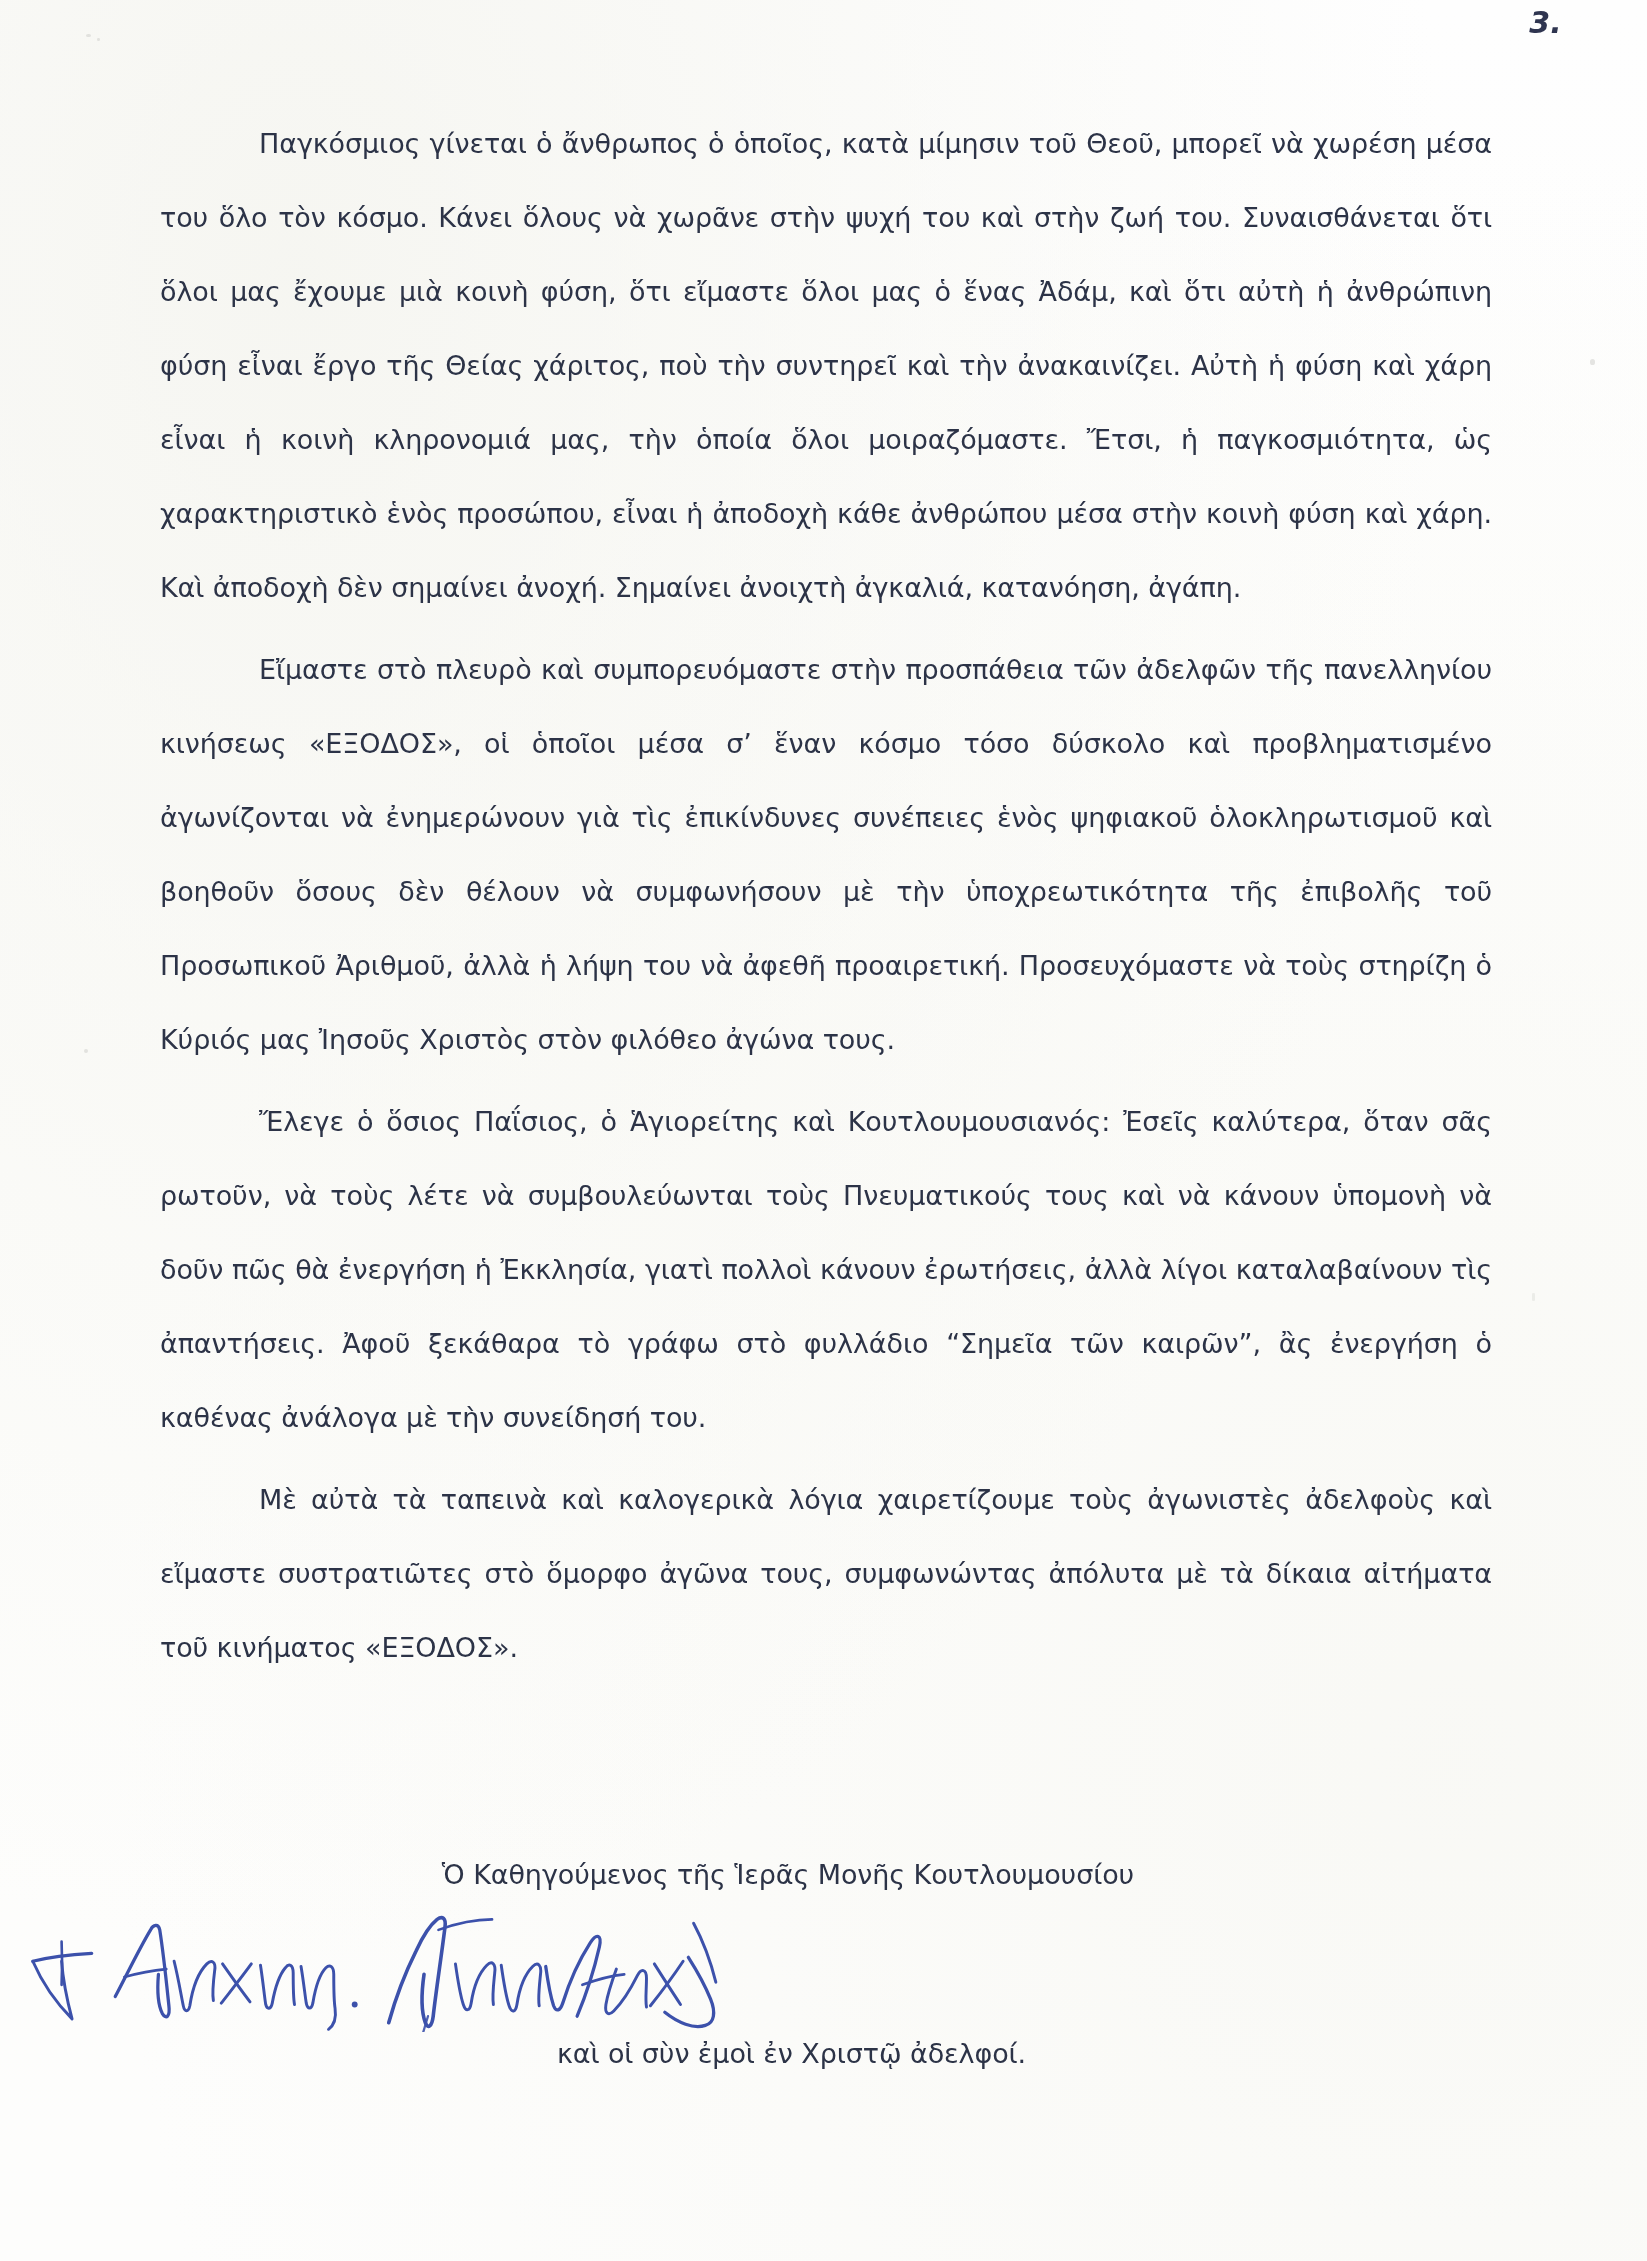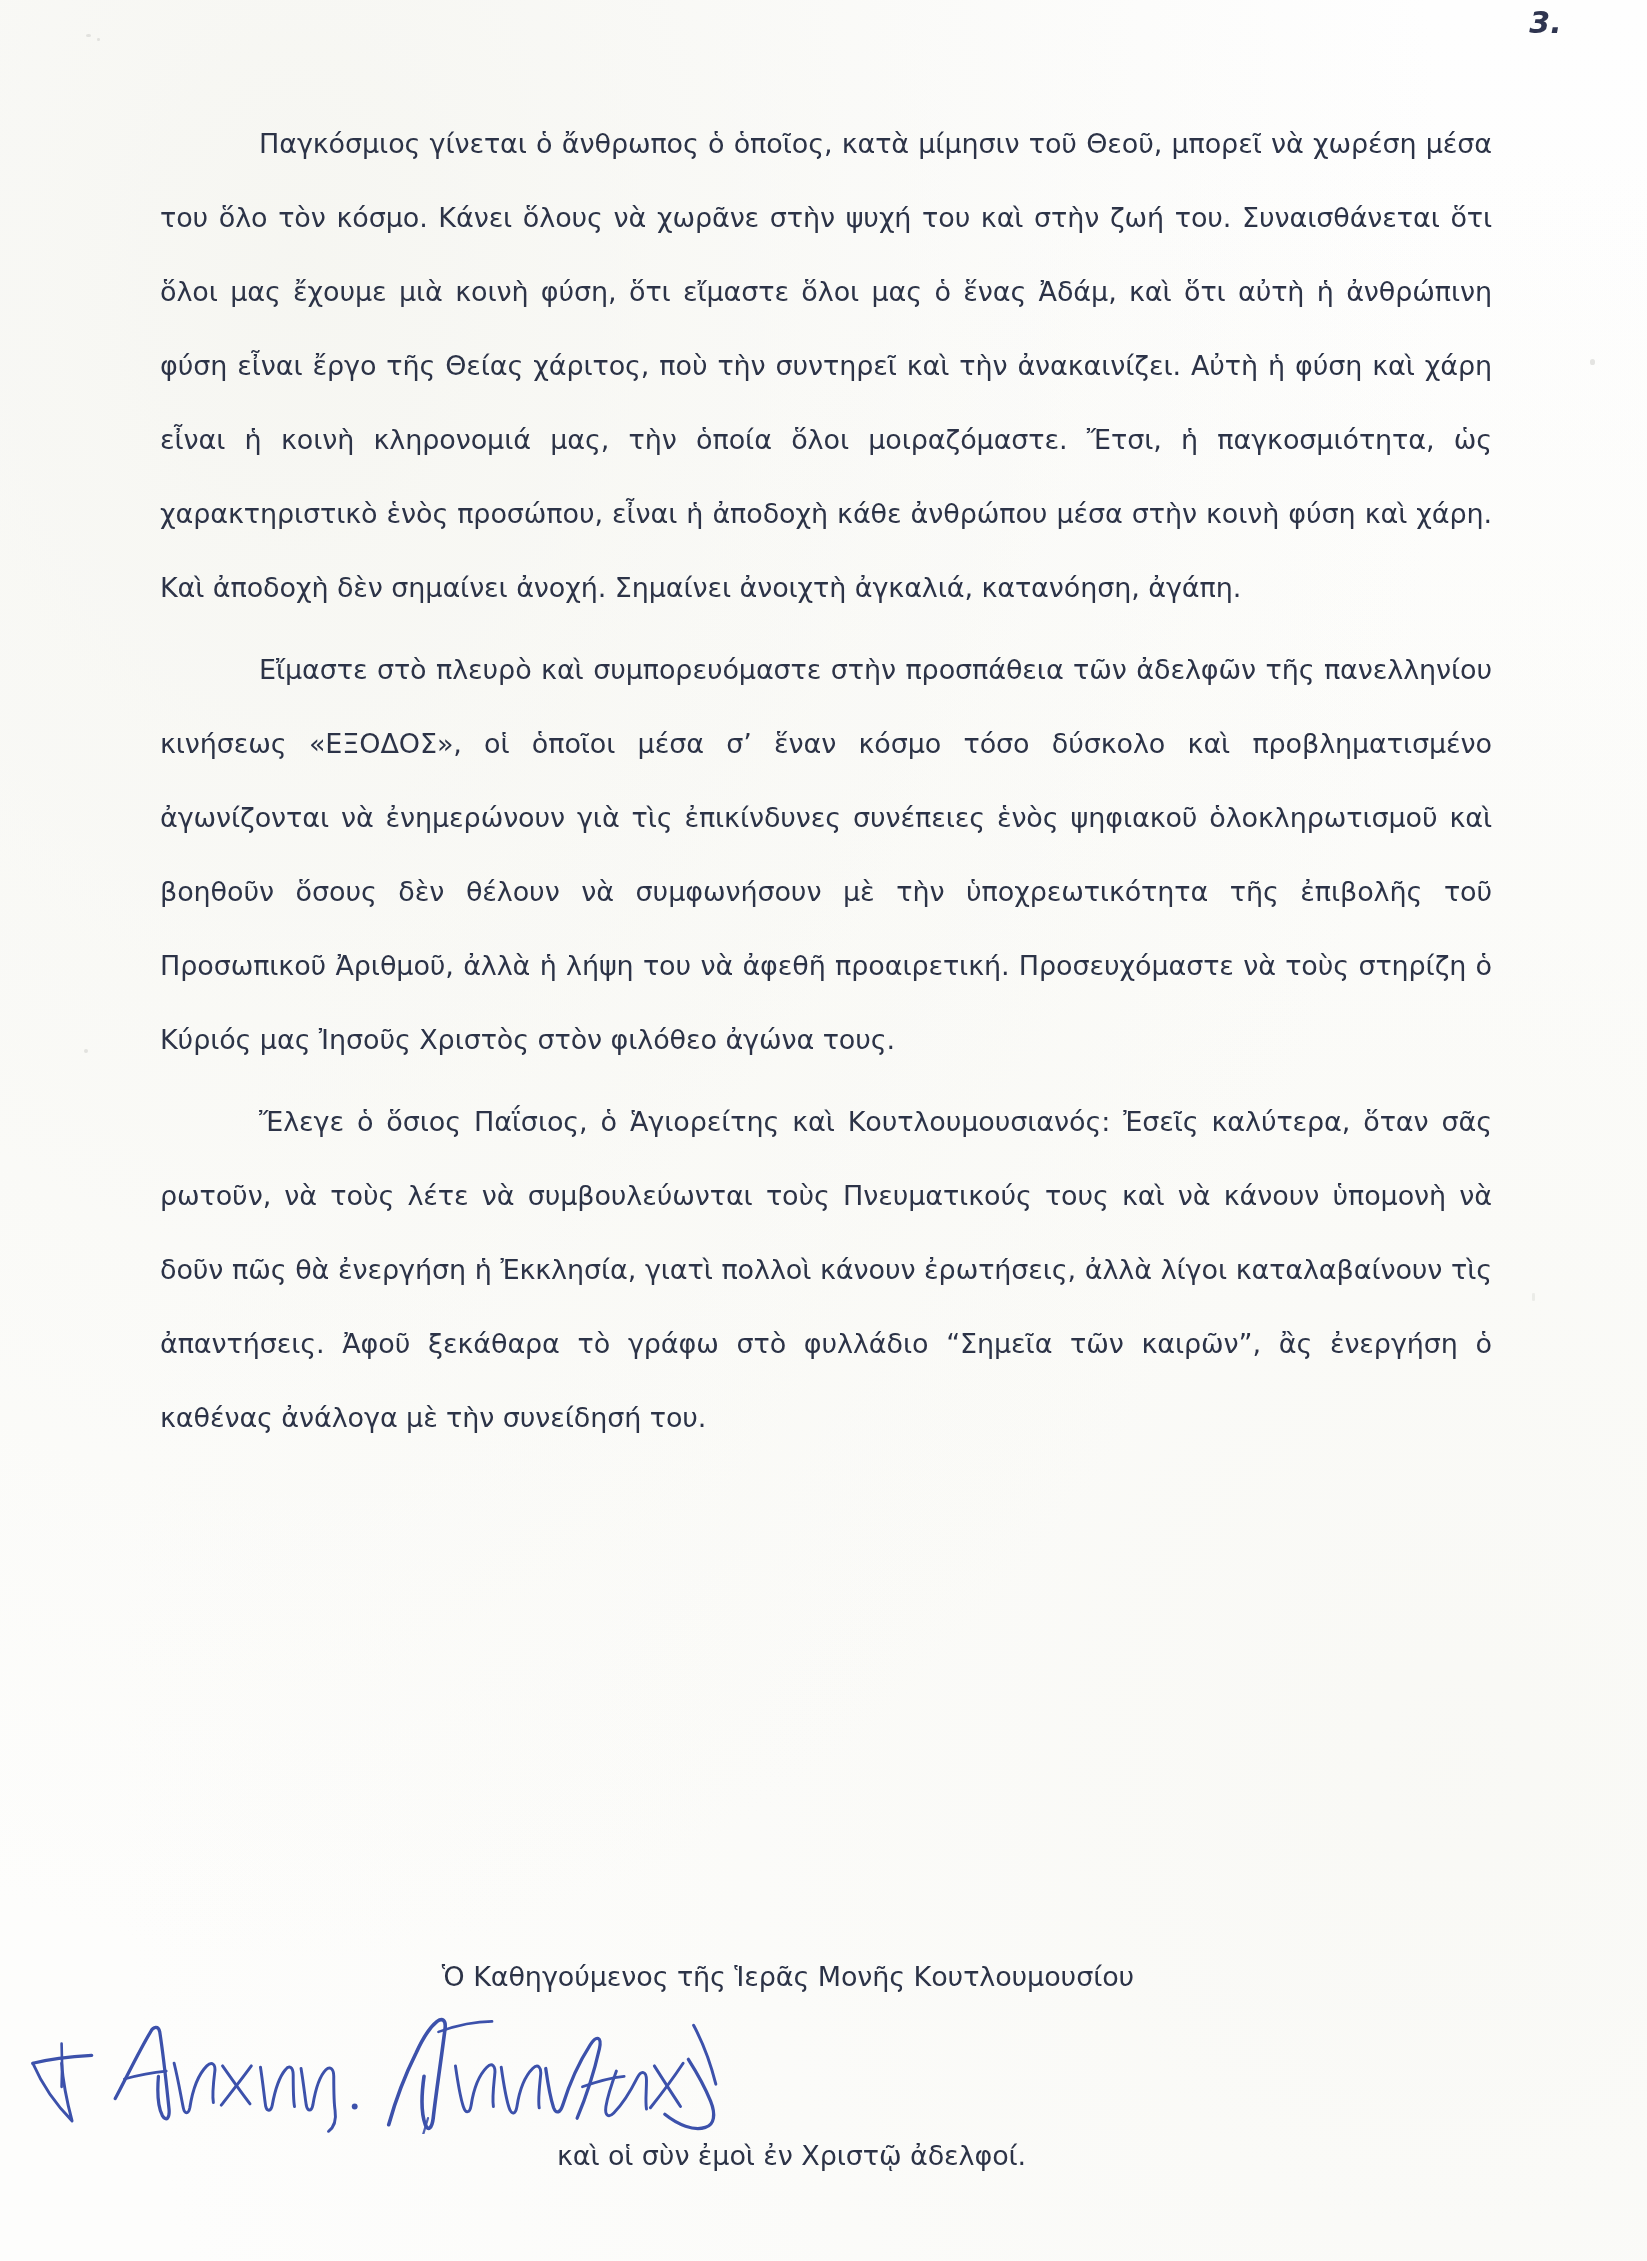--- a/index.html
+++ b/index.html
@@ -63,21 +63,21 @@
     line-height: 74px;
     letter-spacing: -0.1px;
     color: #2c3347;
     -webkit-font-smoothing: antialiased;
   }
   .para.indent { text-indent: 99px; }
 
   .sign-block {
     position: absolute;
     left: 0;
-    top: 1958px;
+    top: 1856px;
     width: 1648px;
     text-align: center;
   }
   .sign-title {
     font-size: 27px;
     line-height: 38px;
     color: #2c3347;
     letter-spacing: -0.1px;
     margin: 0 0 0 -72px;
   }
@@ -110,20 +110,21 @@
   <div class="speck" style="left:84px; top:1049px; width:3.9px; height:3.9px;"></div>
   <div class="speck" style="left:1532px; top:1293px; width:3.3px; height:7.9px; border-radius:1.3px; opacity:.35;"></div>
 
   <div class="body-area">
     <p class="para indent">Παγκόσμιος γίνεται ὁ ἄνθρωπος ὁ ὁποῖος, κατὰ μίμησιν τοῦ Θεοῦ, μπορεῖ νὰ χωρέση μέσα του ὅλο τὸν κόσμο. Κάνει ὅλους νὰ χωρᾶνε στὴν ψυχή του καὶ στὴν ζωή του. Συναισθάνεται ὅτι ὅλοι μας ἔχουμε μιὰ κοινὴ φύση, ὅτι εἴμαστε ὅλοι μας ὁ ἕνας Ἀδάμ, καὶ ὅτι αὐτὴ ἡ ἀνθρώπινη φύση εἶναι ἔργο τῆς Θείας χάριτος, ποὺ τὴν συντηρεῖ καὶ τὴν ἀνακαινίζει. Αὐτὴ ἡ φύση καὶ χάρη εἶναι ἡ κοινὴ κληρονομιά μας, τὴν ὁποία ὅλοι μοιραζόμαστε. Ἔτσι, ἡ παγκοσμιότητα, ὡς χαρακτηριστικὸ ἑνὸς προσώπου, εἶναι ἡ ἀποδοχὴ κάθε ἀνθρώπου μέσα στὴν κοινὴ φύση καὶ χάρη. Καὶ ἀποδοχὴ δὲν σημαίνει ἀνοχή. Σημαίνει ἀνοιχτὴ ἀγκαλιά, κατανόηση, ἀγάπη.</p>
 
     <p class="para indent">Εἴμαστε στὸ πλευρὸ καὶ συμπορευόμαστε στὴν προσπάθεια τῶν ἀδελφῶν τῆς πανελληνίου κινήσεως «ΕΞΟΔΟΣ», οἱ ὁποῖοι μέσα σ’ ἕναν κόσμο τόσο δύσκολο καὶ προβληματισμένο ἀγωνίζονται νὰ ἐνημερώνουν γιὰ τὶς ἐπικίνδυνες συνέπειες ἑνὸς ψηφιακοῦ ὁλοκληρωτισμοῦ καὶ βοηθοῦν ὅσους δὲν θέλουν νὰ συμφωνήσουν μὲ τὴν ὑποχρεωτικότητα τῆς ἐπιβολῆς τοῦ Προσωπικοῦ Ἀριθμοῦ, ἀλλὰ ἡ λήψη του νὰ ἀφεθῆ προαιρετική. Προσευχόμαστε νὰ τοὺς στηρίζη ὁ Κύριός μας Ἰησοῦς Χριστὸς στὸν φιλόθεο ἀγώνα τους.</p>
 
     <p class="para indent">Ἔλεγε ὁ ὅσιος Παΐσιος, ὁ Ἁγιορείτης καὶ Κουτλουμουσιανός: Ἐσεῖς καλύτερα, ὅταν σᾶς ρωτοῦν, νὰ τοὺς λέτε νὰ συμβουλεύωνται τοὺς Πνευματικούς τους καὶ νὰ κάνουν ὑπομονὴ νὰ δοῦν πῶς θὰ ἐνεργήση ἡ Ἐκκλησία, γιατὶ πολλοὶ κάνουν ἐρωτήσεις, ἀλλὰ λίγοι καταλαβαίνουν τὶς ἀπαντήσεις. Ἀφοῦ ξεκάθαρα τὸ γράφω στὸ φυλλάδιο “Σημεῖα τῶν καιρῶν”, ἂς ἐνεργήση ὁ καθένας ἀνάλογα μὲ τὴν συνείδησή του.</p>
 
+    <p class="para indent">Μὲ αὐτὰ τὰ ταπεινὰ καὶ καλογερικὰ λόγια χαιρετίζουμε τοὺς ἀγωνιστὲς ἀδελφοὺς καὶ εἴμαστε συστρατιῶτες στὸ ὅμορφο ἀγῶνα τους, συμφωνώντας ἀπόλυτα μὲ τὰ δίκαια αἰτήματα τοῦ κινήματος «ΕΞΟΔΟΣ».</p>
   </div>
 
   <div class="sign-block">
     <div class="sign-title">Ὁ Καθηγούμενος τῆς Ἱερᾶς Μονῆς Κουτλουμουσίου</div>
 
     <div class="sign-graphic">
       <svg width="772" height="131" viewBox="0 0 1180 200" xmlns="http://www.w3.org/2000/svg">
         <g fill="none" stroke="#3c51ab" stroke-linecap="round" stroke-linejoin="round">
 
           <path d="M96 92 C120 86 152 82 186 80" stroke-width="5"></path>

